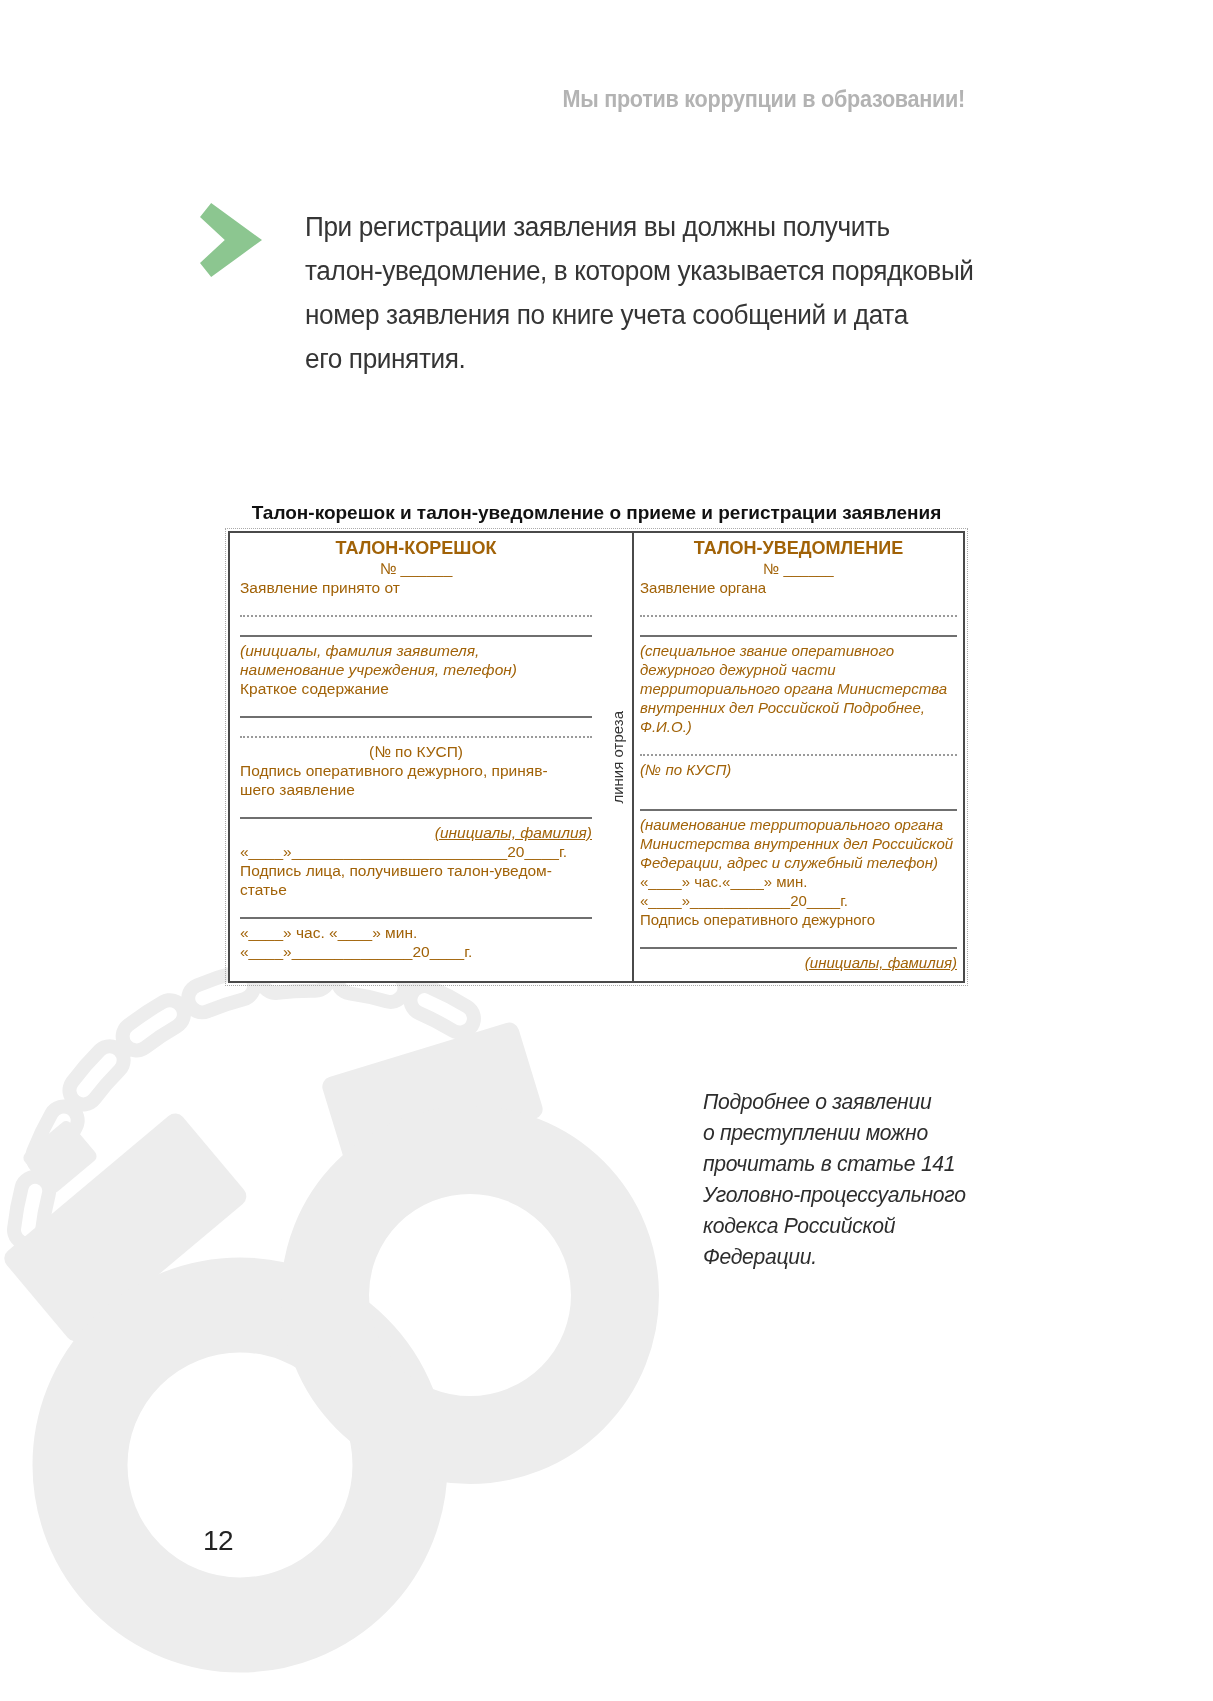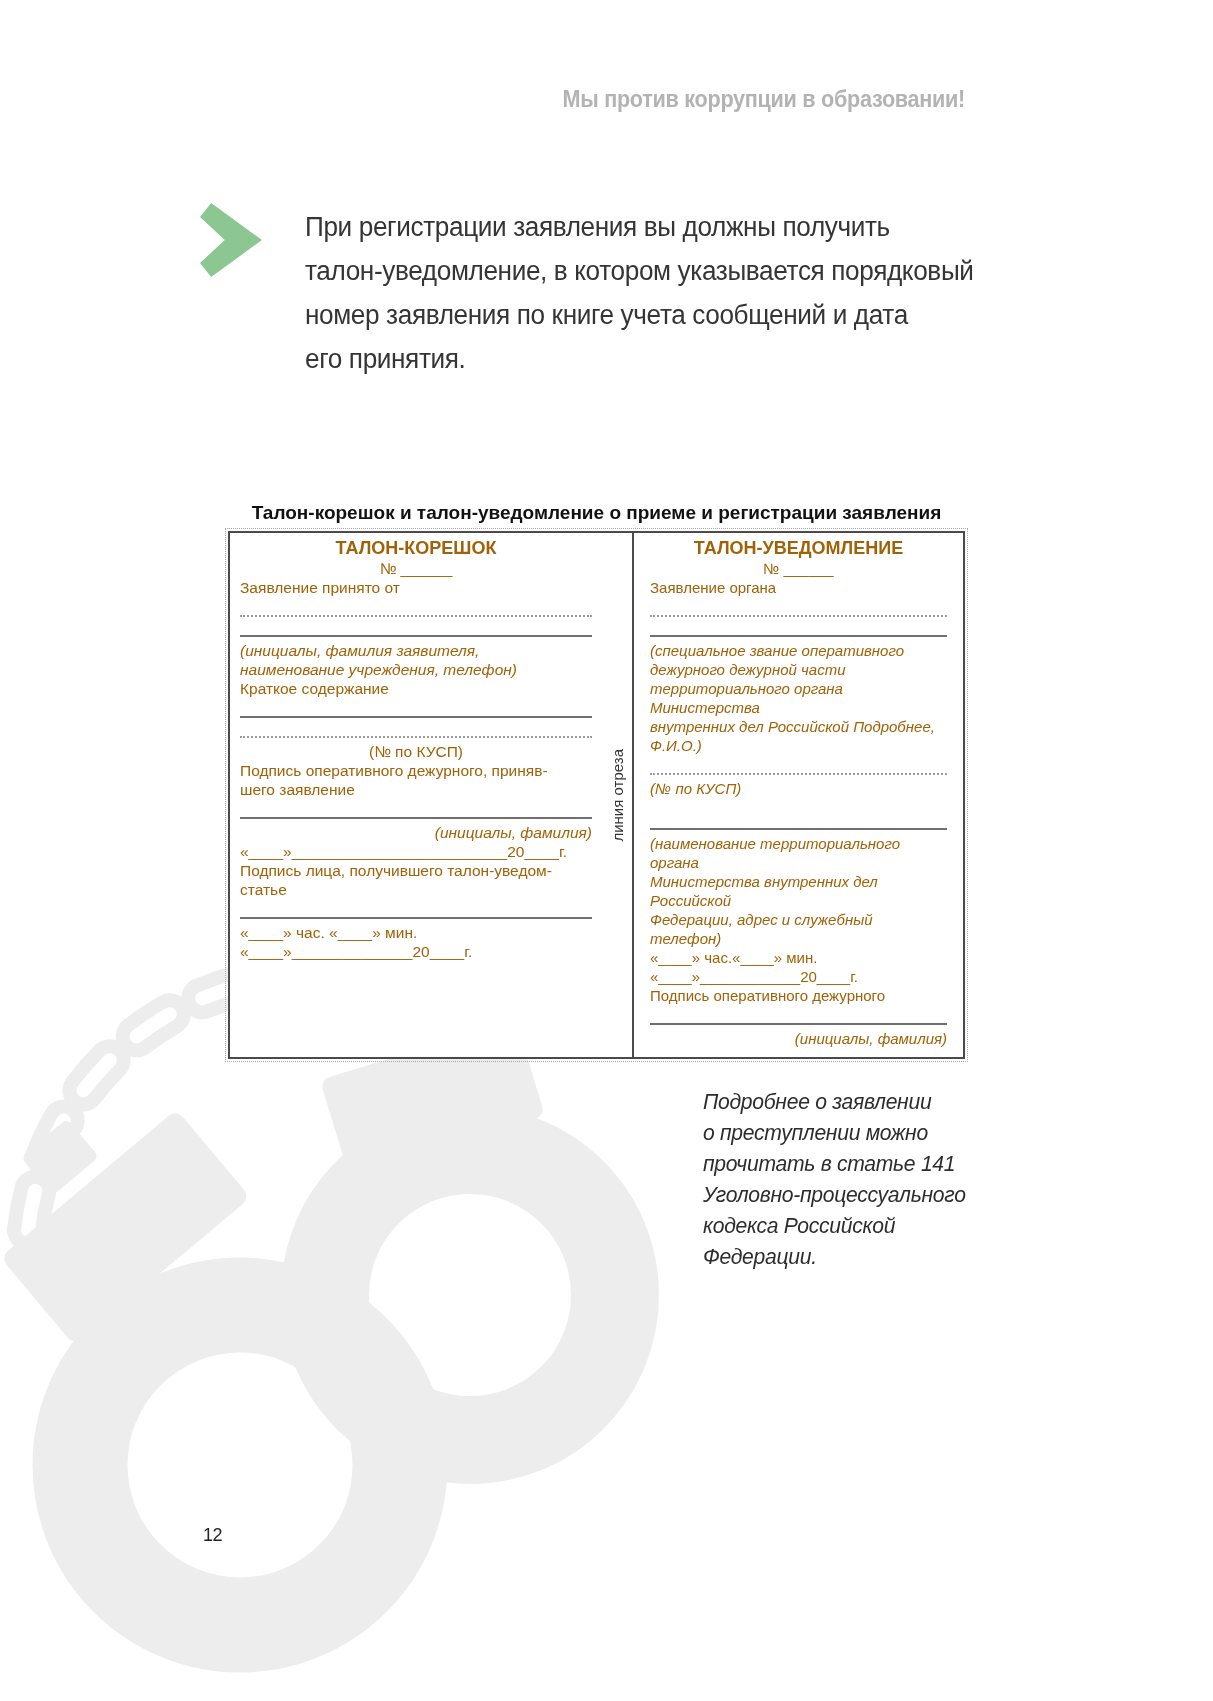--- a/index.html
+++ b/index.html
@@ -20,41 +20,41 @@
     color:#353535;white-space:pre-line;letter-spacing:-0.4px;transform:scaleX(0.97);transform-origin:left top;}
 
   
   .form-title{position:absolute;top:502px;left:228px;width:737px;text-align:center;
     font-weight:bold;font-size:19px;color:#111;}
   .form-box{position:absolute;top:531px;left:228px;width:737px;min-height:436px;box-sizing:border-box;
     background:#fff;border:2px solid #4a4a4a;outline:1px dotted #aaa;outline-offset:2px;display:flex;}
   .col{padding:5px 10px 9px;box-sizing:border-box;font-size:15.5px;line-height:19px;
     color:#a16207;overflow:hidden;}
   .col-left{width:372px;}
-  .col-right{flex:1;font-size:15px;padding:5px 16px 9px;}
+  .col-right{flex:1;font-size:15px;padding:5px 6px 9px;}
   .gutter{width:32px;display:flex;align-items:center;justify-content:center;
     border-right:2px solid #4a4a4a;box-sizing:border-box;}
   .cut-label{writing-mode:vertical-rl;transform:rotate(180deg);font-size:15px;color:#333;white-space:nowrap;}
 
   .row{min-height:19px;}
   .row.heading{font-size:18px;font-weight:bold;text-align:center;line-height:21px;}
   .row.center{text-align:center;}
   .row.caption-center{font-style:italic;text-align:left;}
-  .row.caption-right{font-style:italic;text-align:right;}
+  .row.caption-right{font-style:italic;text-align:right;text-decoration:underline;}
   .row.line-solid{min-height:0;height:0;border-bottom:2px solid #6f6f6f;margin:18px 0 4px;}
   .row.line-dotted{min-height:0;height:0;border-bottom:2px dotted #9a9a9a;margin:18px 0 4px;}
   .row.spacer{min-height:0;height:12px;}
 
   
   .note{position:absolute;left:703px;top:1086px;width:300px;font-size:22px;font-style:italic;
     line-height:31px;color:#2d2d2d;white-space:pre-line;letter-spacing:-0.3px;
     transform:scaleX(0.96);transform-origin:left top;}
 
   
-  .pagenum{position:absolute;left:203px;top:1525px;font-size:18px;color:#232323;letter-spacing:-0.5px;}
+  .pagenum{position:absolute;left:203px;top:1525px;font-size:28px;color:#232323;letter-spacing:-0.5px;}
 
   .watermark{position:absolute;left:0;top:880px;pointer-events:none;}
 </style>
 </head>
 <body>
 
 <div class="page">
 
   <svg class="watermark" width="700" height="800" viewBox="0 0 700 800" aria-hidden="true">
 

